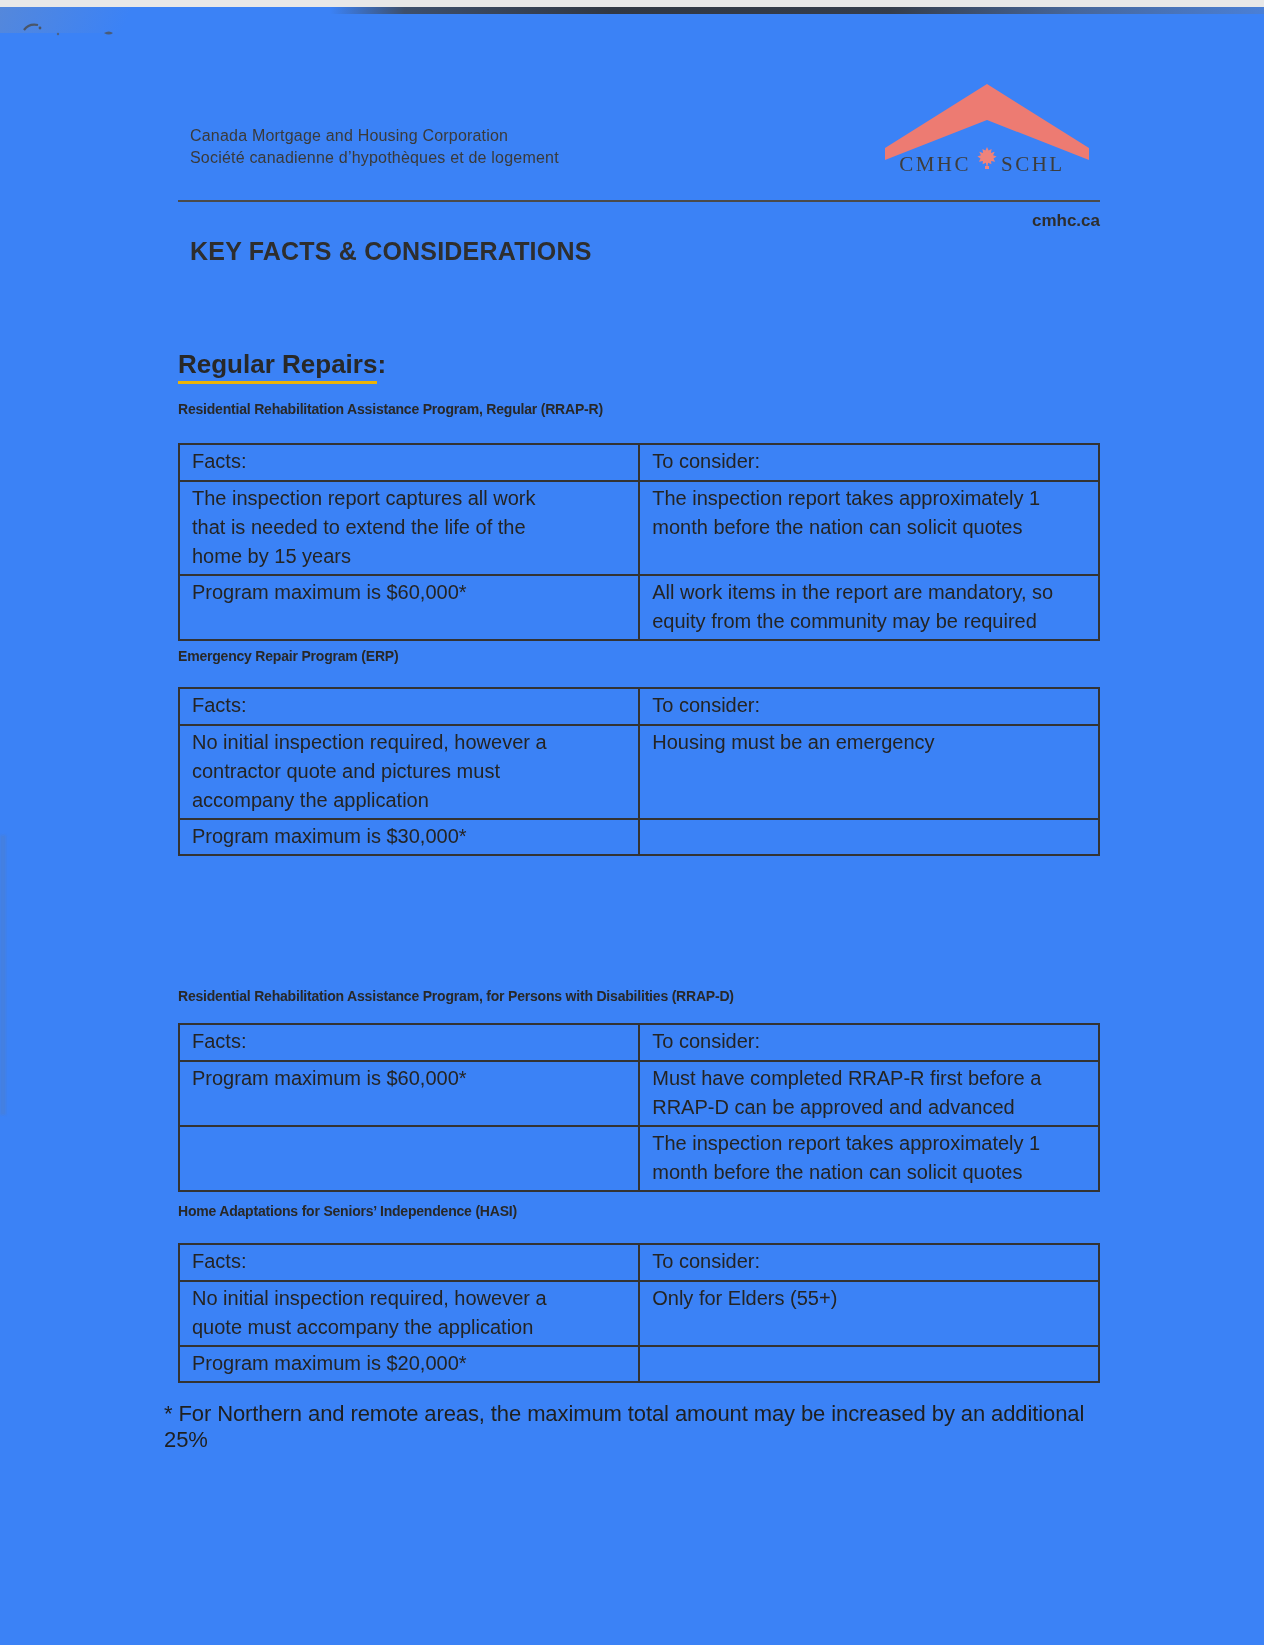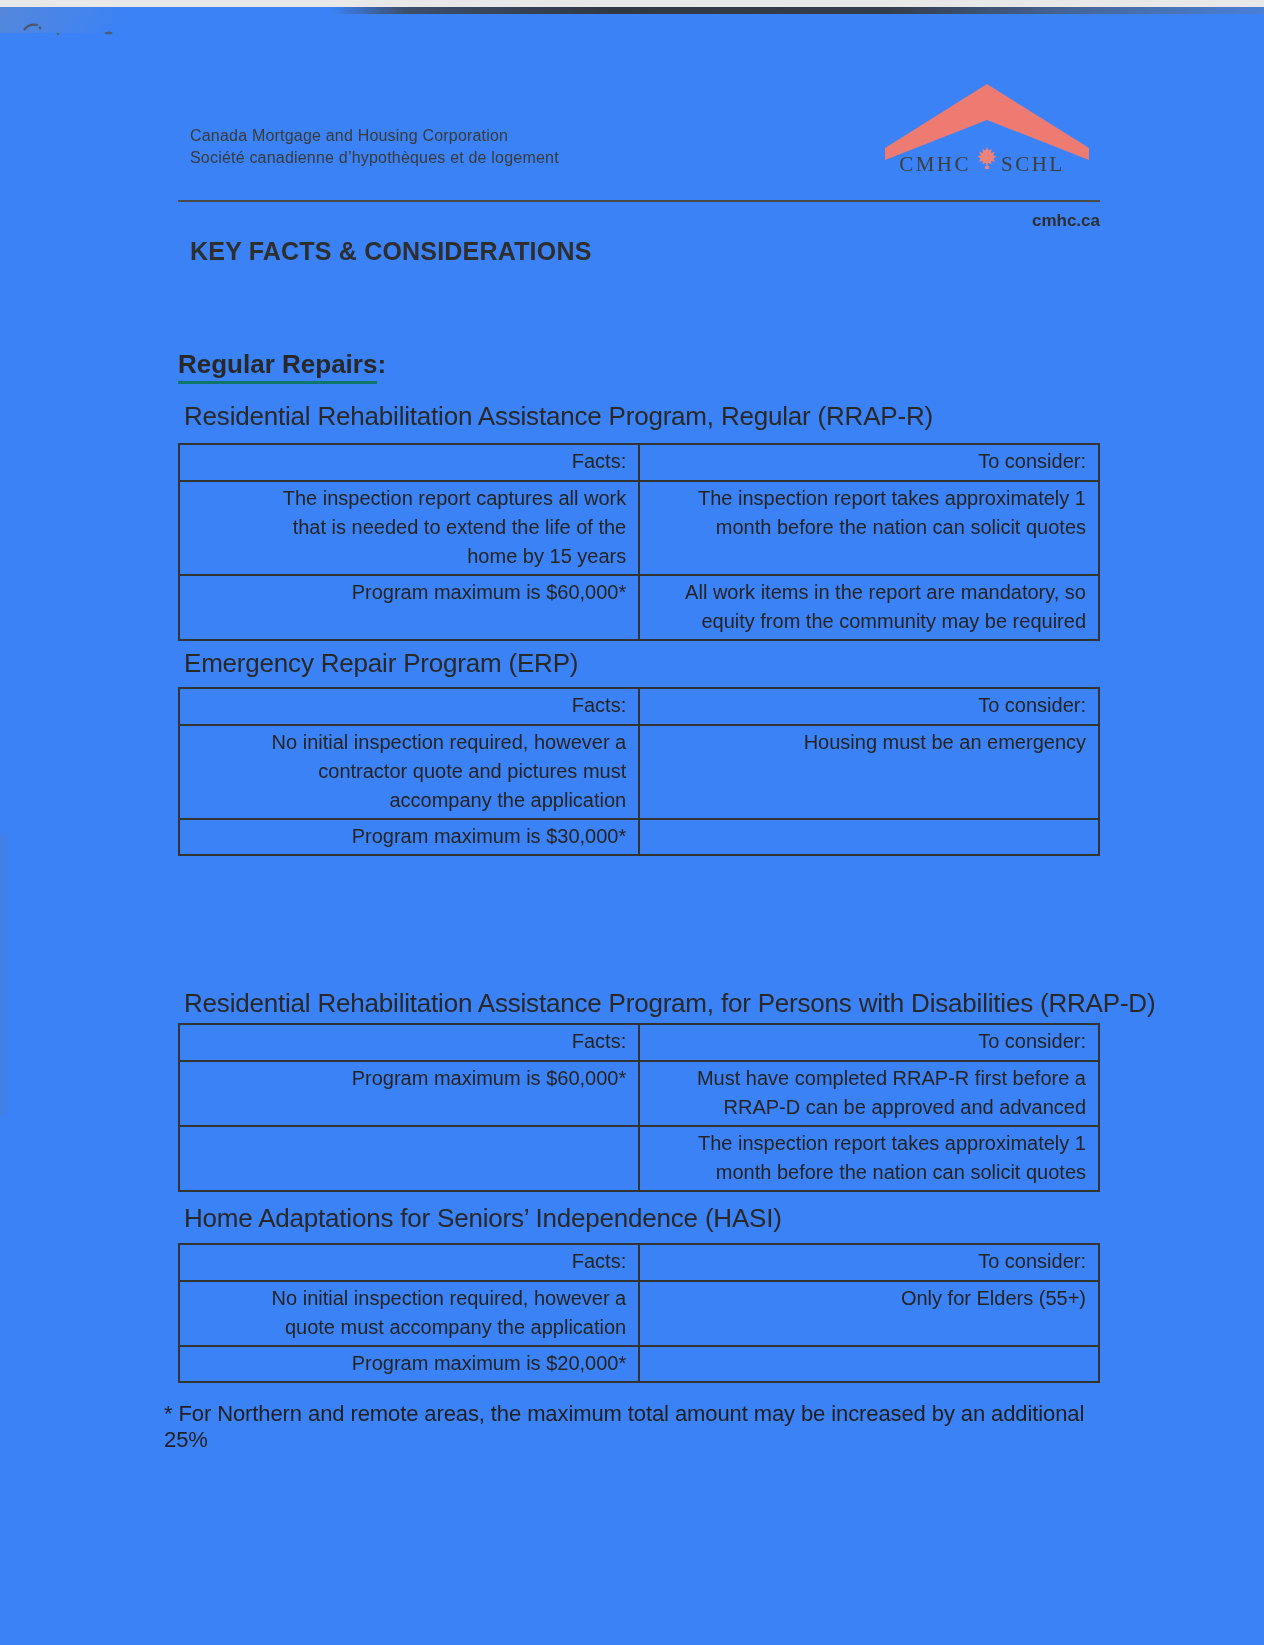--- a/index.html
+++ b/index.html
@@ -50,30 +50,30 @@
   .page-title{
     position:absolute;top:230px;left:190px;
     font-size:25px;font-weight:bold;color:#2e2e2e;letter-spacing:.2px;
   }
   
   .sec-heading{
     position:absolute;left:178px;
     font-size:26px;font-weight:bold;color:#282828;
   }
   .sec-heading .u{
-    border-bottom:3px solid #0f766e;padding-bottom:1px;display:inline-block;
+    border-bottom:3px solid #eab308;padding-bottom:1px;display:inline-block;
   }
   .prog-heading{
-    position:absolute;left:184px;
-    font-size:26px;font-weight:normal;color:#282828;letter-spacing:-.2px;
+    position:absolute;left:178px;
+    font-size:14px;font-weight:bold;color:#282828;letter-spacing:-.2px;
   }
   table.facts{
     position:absolute;left:178px;width:922px;
     border-collapse:collapse;table-layout:fixed;
-    font-size:20px;line-height:29px;color:#242424;text-align:right;
+    font-size:20px;line-height:29px;color:#242424;
   }
   table.facts td{
     border:2px solid #333333;
     vertical-align:top;
     padding:2px 12px 3px 12px;
     white-space:pre-line;
   }
   table.facts td.c1{width:47.2%;}
   .row-header td{height:30px;}
   .footnote{

